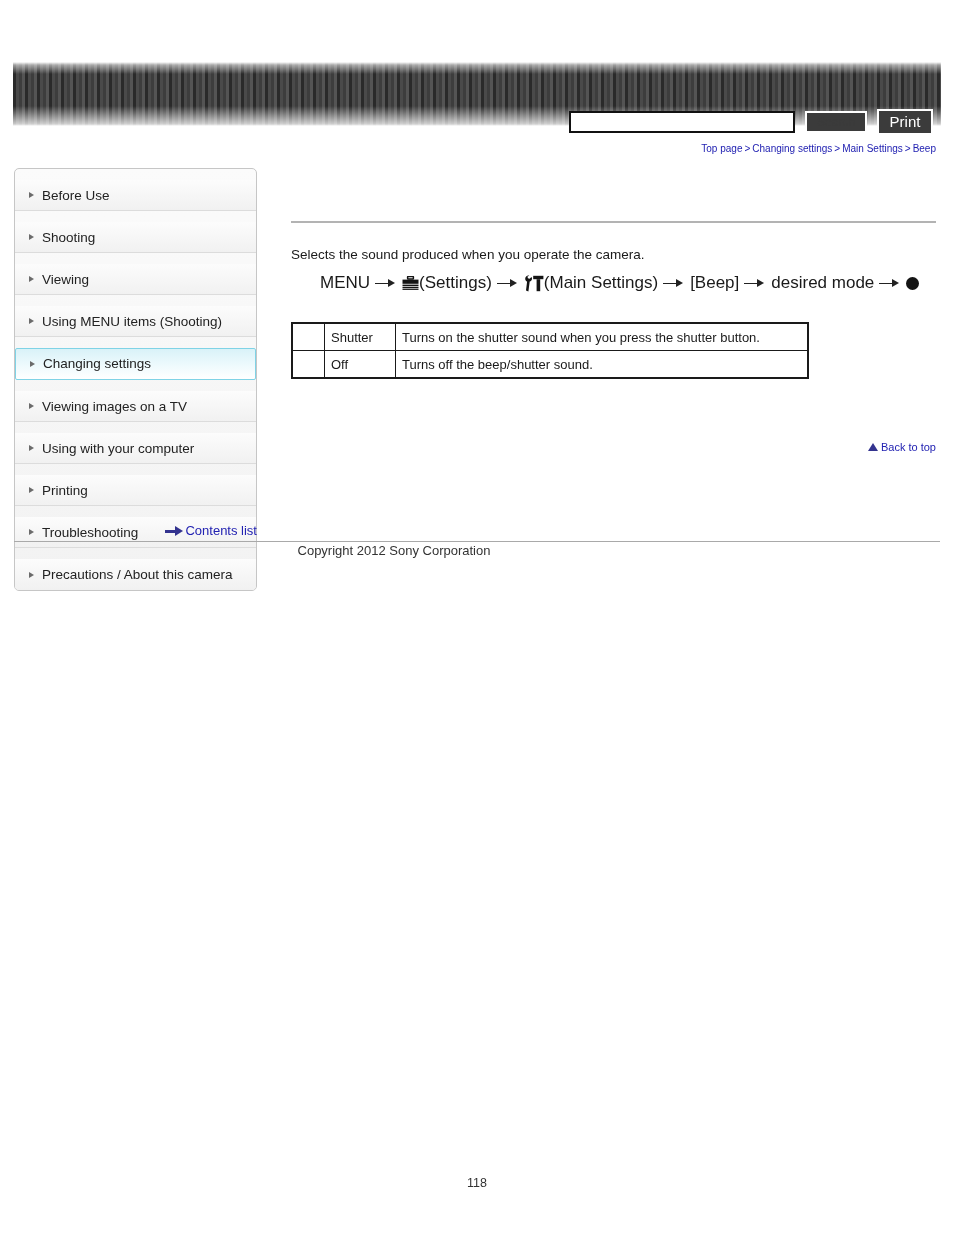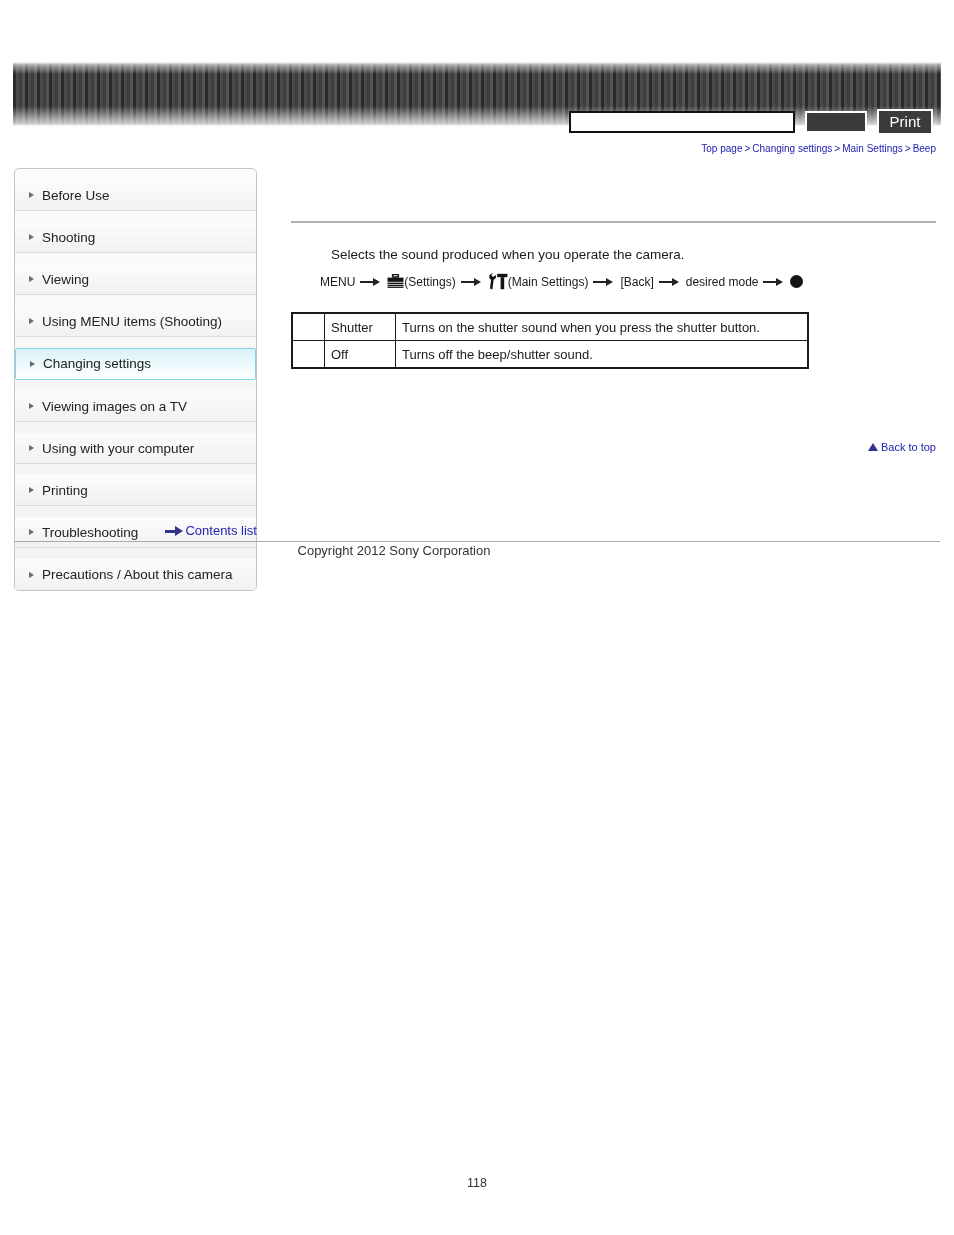--- a/index.html
+++ b/index.html
@@ -162,26 +162,25 @@
   }
   .rule {
     height: 2px;
     background: #b3b3b3;
     width: 645px;
   }
   .lead {
     margin-top: 24px;
     font-size: 13.5px;
     color: #1a1a1a;
-    margin-left: 40px;
   }
   .menu-path {
     margin-top: 11px;
     margin-left: 29px;
-    font-size: 12px;
+    font-size: 17px;
     color: #1a1a1a;
     display: flex;
     align-items: center;
     white-space: nowrap;
   }
   .menu-path .arrow {
     display: inline-block;
     position: relative;
     width: 22px;
     height: 12px;
@@ -208,21 +207,21 @@
   .dot-rec {
     display: inline-block;
     width: 13px; height: 13px;
     border-radius: 50%;
     background: #141414;
     vertical-align: -1px;
   }
 
   
   .opt-table {
-    margin-top: 22px;
+    margin-top: 29px;
     border-collapse: collapse;
     border: 2px solid #1a1a1a;
     width: 518px;
     table-layout: fixed;
   }
   .opt-table td {
     border: 1px solid #1a1a1a;
     font-size: 13px;
     color: #1a1a1a;
     padding: 4px 6px;
@@ -429,21 +428,21 @@
     <span class="arrow"></span>
     <span class="icon-main-settings">
       <svg width="20" height="17" viewBox="0 0 20 17" xmlns="http://www.w3.org/2000/svg">
         <path d="M4.4 0.6 C2.6 0.6 1.2 2.0 1.2 3.7 C1.2 5.0 2.0 6.1 3.1 6.5 L2.0 15.6 L4.4 16.4 L5.7 6.6 C7.0 6.3 8.0 5.1 8.0 3.7 C8.0 3.0 7.8 2.4 7.5 1.9 L5.6 3.7 L3.9 3.3 L3.5 1.6 L5.3 0.8 C5.0 0.7 4.7 0.6 4.4 0.6 Z" fill="#141414"></path>
         <rect x="9.2" y="0.8" width="10.2" height="3.4" fill="#141414"></rect>
         <rect x="12.6" y="4.2" width="3.6" height="12" fill="#141414"></rect>
       </svg>
     </span>
     <span>(Main Settings)</span>
     <span class="arrow"></span>
-    <span>[Back]</span>
+    <span>[Beep]</span>
     <span class="arrow"></span>
     <span>desired mode</span>
     <span class="arrow"></span>
     <span class="dot-rec"></span>
   </div>
 
   <table class="opt-table">
     <tbody>
       <tr>
         <td class="c-check"></td>

